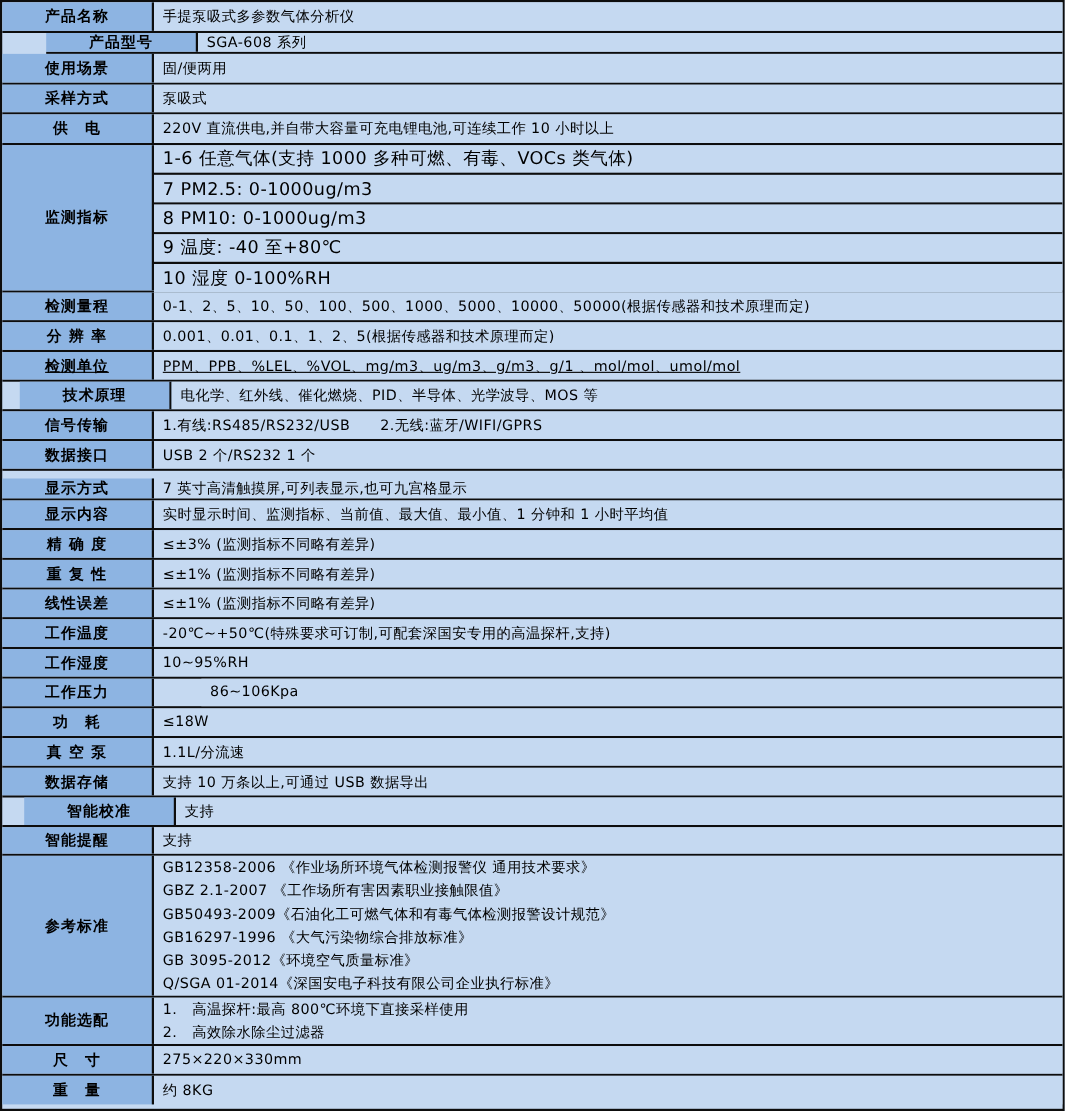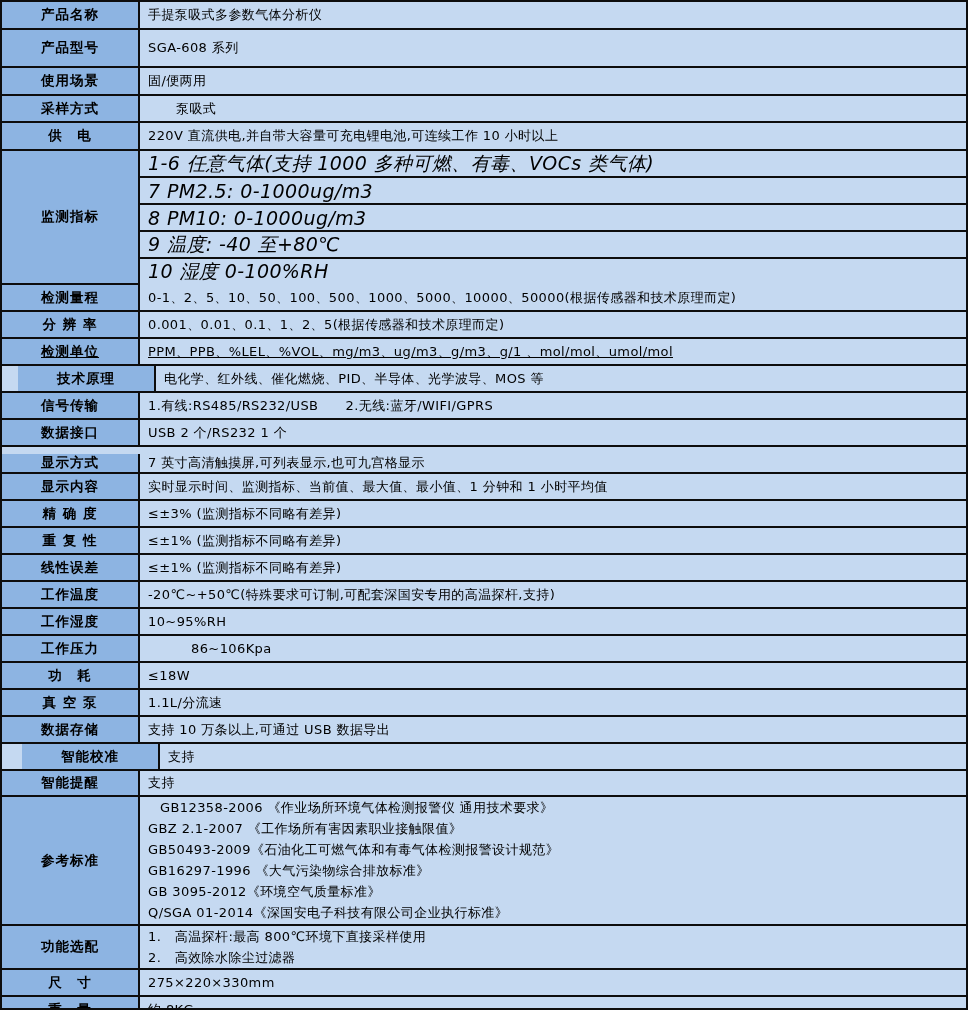--- a/index.html
+++ b/index.html
@@ -31,52 +31,52 @@
     flex:1;box-sizing:border-box;background:var(--value-bg);
     display:flex;align-items:center;
     padding-left:8px;font-size:13px;letter-spacing:0.4px;
     white-space:pre;overflow:hidden;
   }
   .sub-col{flex:1;display:flex;flex-direction:column;}
   .sub-cell{
     box-sizing:border-box;border-bottom:2px solid var(--border);
     background:var(--value-bg);
     display:flex;align-items:center;
-    padding-left:8px;font-size:19px;letter-spacing:0.4px;
-    white-space:pre;overflow:hidden;flex:0 0 auto;font-style:italic;
+    padding-left:8px;font-size:16px;letter-spacing:0.4px;
+    white-space:pre;overflow:hidden;flex:0 0 auto;
   }
   .sub-cell:last-child{border-bottom:none;}
   .lines-cell{
     flex:1;box-sizing:border-box;background:var(--value-bg);
     display:flex;flex-direction:column;justify-content:center;
     padding-left:8px;font-size:13px;letter-spacing:0.4px;
     overflow:hidden;
   }
   .line{white-space:pre;display:flex;align-items:center;}
 </style>
 </head>
 <body>
 
 <div class="spec-table">
   <div class="row" style="height: 28px;">
     <div class="label-cell">产品名称</div>
   <div class="value-cell">手提泵吸式多参数气体分析仪</div>
     </div>
 
-  <div class="row" style="height: 38px;">
+  <div class="row" style="height: 19px; margin-left: 40px;">
     <div class="label-cell">产品型号</div>
   <div class="value-cell">SGA-608 系列</div>
     </div>
 
   <div class="row" style="height: 28px;">
     <div class="label-cell">使用场景</div>
   <div class="value-cell">固/便两用</div>
     </div>
 
-  <div class="row" style="height: 27px; gap: 28px;">
+  <div class="row" style="height: 27px;">
     <div class="label-cell">采样方式</div>
   <div class="value-cell">泵吸式</div>
     </div>
 
   <div class="row" style="height: 28px;">
     <div class="label-cell">供　电</div>
   <div class="value-cell">220V 直流供电,并自带大容量可充电锂电池,可连续工作 10 小时以上</div>
     </div>
 
   <div class="row" style="height: 134px;">
@@ -181,21 +181,21 @@
     </div>
 
   <div class="row" style="height: 26px;">
     <div class="label-cell">智能提醒</div>
   <div class="value-cell">支持</div>
     </div>
 
   <div class="row" style="height: 129px;">
     <div class="label-cell">参考标准</div>
   <div class="lines-cell">
-        <div class="line" style="height: 21.5px; margin-left: 12px;">GB12358-2006 《作业场所环境气体检测报警仪 通用技术要求》</div>
+        <div class="line" style="height: 21.5px;">GB12358-2006 《作业场所环境气体检测报警仪 通用技术要求》</div>
         <div class="line" style="height: 21.5px;">GBZ 2.1-2007 《工作场所有害因素职业接触限值》</div>
         <div class="line" style="height: 21.5px;">GB50493-2009《石油化工可燃气体和有毒气体检测报警设计规范》</div>
         <div class="line" style="height: 21.5px;">GB16297-1996 《大气污染物综合排放标准》</div>
         <div class="line" style="height: 21.5px;">GB 3095-2012《环境空气质量标准》</div>
         <div class="line" style="height: 21.5px;">Q/SGA 01-2014《深国安电子科技有限公司企业执行标准》</div>
       </div>
     </div>
 
   <div class="row" style="height: 44px;">
     <div class="label-cell">功能选配</div>

